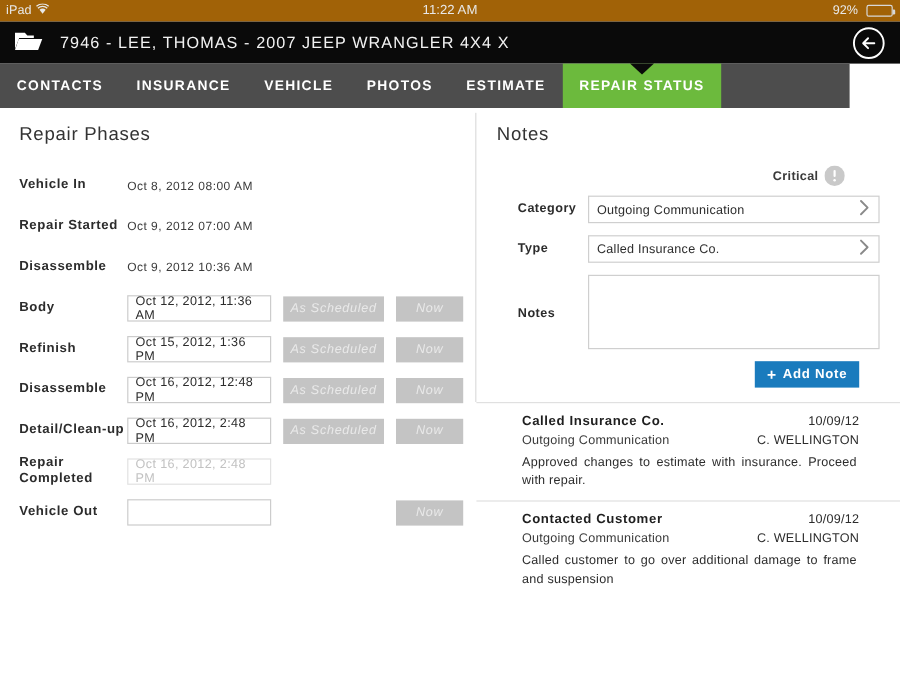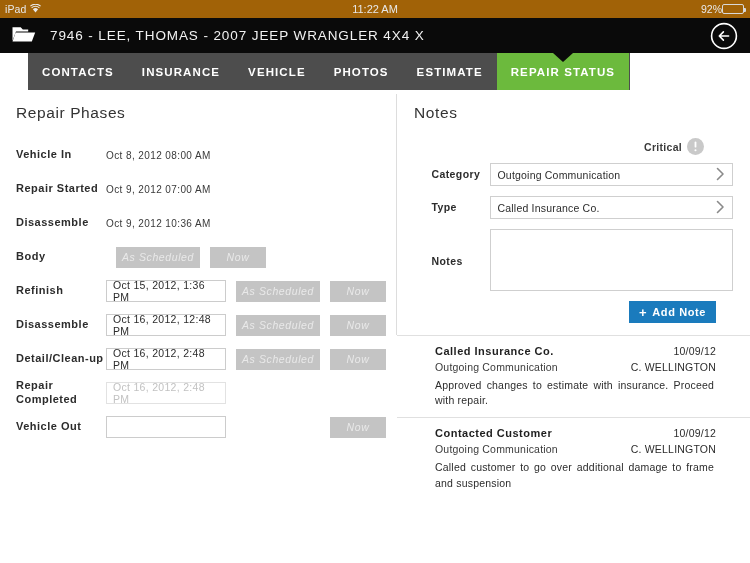--- a/index.html
+++ b/index.html
@@ -44,21 +44,21 @@
     position: absolute;
     left: 0; width: 750px;
     text-align: center;
     font-size: 11px;
   }
   .status-right {
     position: absolute;
     right: 6px;
     display: flex;
     align-items: center;
-    gap: 0;
+    gap: 7px;
     font-size: 10.5px;
   }
   .battery {
     position: relative;
     width: 22px; height: 10px;
     border: 1px solid #d8d8d8;
     border-radius: 2px;
     padding: 1px;
   }
   .battery::after {
@@ -101,25 +101,24 @@
     top: 50%;
     transform: translateY(-50%);
     width: 28px; height: 28px;
     cursor: pointer;
   }
 
   
   .tab-bar {
     position: absolute;
     top: 53px; left: 0;
-    width: 602px; height: 37px;
+    width: 708px; height: 37px;
     background: #4d4d4d;
     display: flex;
     align-items: stretch;
-    margin-left: 28px;
   }
   .tab {
     display: flex;
     align-items: center;
     padding: 0 14px;
     color: #ffffff;
     font-size: 11.5px;
     font-weight: bold;
     letter-spacing: 1.1px;
     cursor: pointer;
@@ -444,20 +443,21 @@
           <div class="phase-row">
             <div class="phase-label">Repair Started</div>
             <div class="phase-static">Oct 9, 2012 07:00 AM</div>
           </div>
           <div class="phase-row">
             <div class="phase-label">Disassemble</div>
             <div class="phase-static">Oct 9, 2012 10:36 AM</div>
           </div>
           <div class="phase-row">
             <div class="phase-label">Body</div>
+            <div class="date-field">Oct 12, 2012, 11:36 AM</div>
             <button class="phase-btn btn-scheduled">As Scheduled</button>
             <button class="phase-btn btn-now">Now</button>
           </div>
           <div class="phase-row">
             <div class="phase-label">Refinish</div>
             <div class="date-field">Oct 15, 2012, 1:36 PM</div>
             <button class="phase-btn btn-scheduled">As Scheduled</button>
             <button class="phase-btn btn-now">Now</button>
           </div>
           <div class="phase-row">

